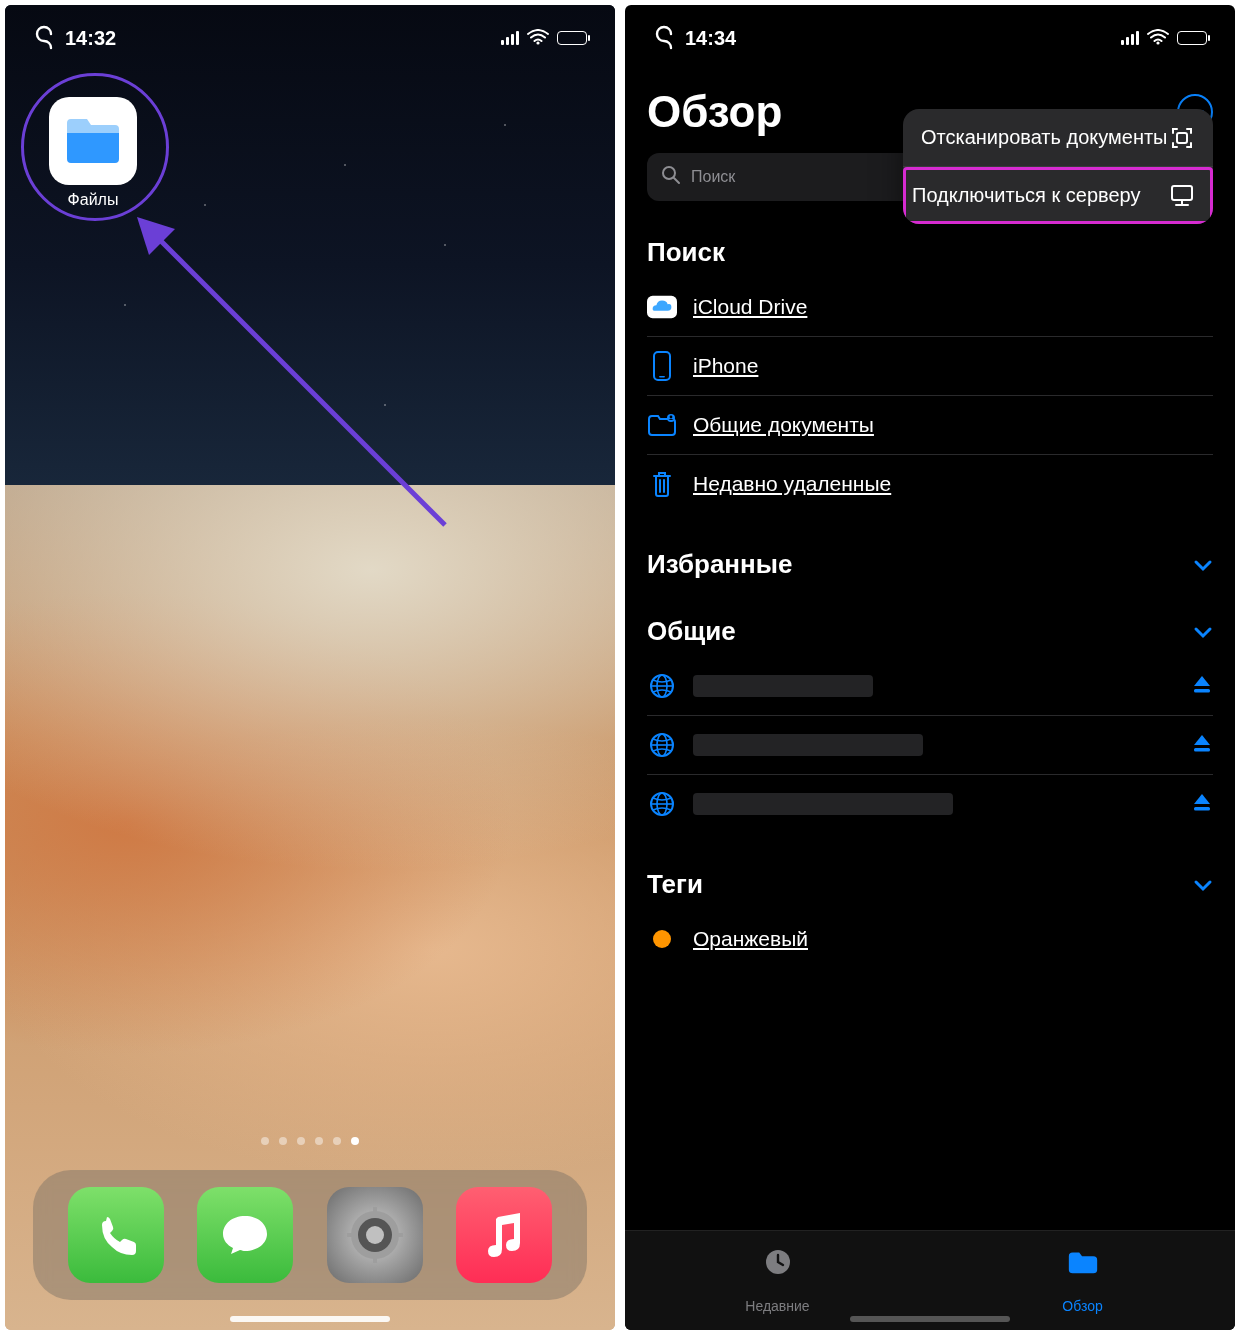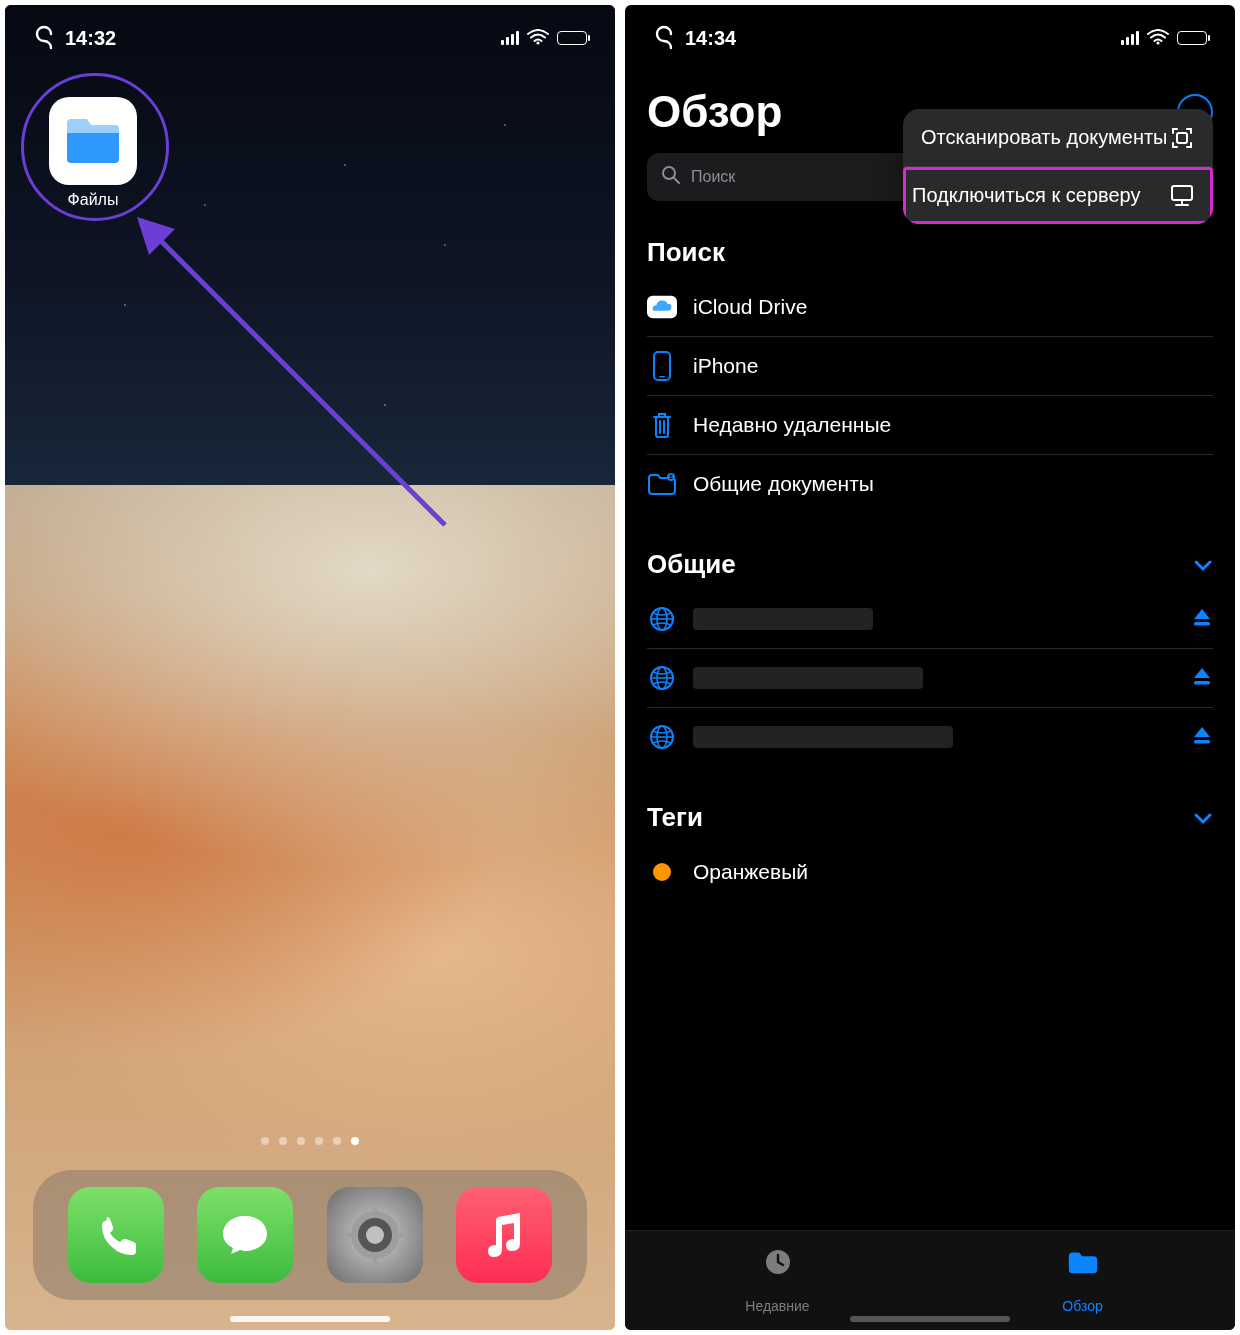--- a/index.html
+++ b/index.html
@@ -135,21 +135,21 @@
     height:48px; background:#1c1c1e; border-radius:12px;
     display:flex; align-items:center; gap:10px; padding:0 14px;
     color:#8e8e93;
   }
 
   .section-header{
     display:flex; justify-content:space-between; align-items:center;
     margin-top:36px; font-size:26px; font-weight:700;
   }
   .chev{ color:#0a84ff; }
-  .list{ margin-top:10px; }
+  .list{ margin-top:10px;text-decoration:underline; }
   .row{
     display:flex; align-items:center; gap:16px;
     padding:14px 0;
     border-bottom:1px solid #2a2a2c;
     font-size:21px;
   }
   .row:last-child{border-bottom:none;}
   .row .ico{ width:30px; height:30px; display:flex;align-items:center;justify-content:center;}
   .row .blur-label{ width:180px; height:22px; background:#2a2a2c; border-radius:4px;}
   .row.shared .blur-label{background:#232325;}
@@ -361,39 +361,47 @@
         <span class="ico">
           <svg width="20" height="30" viewBox="0 0 20 30">
               <rect x="2" y="1" width="16" height="28" rx="4" fill="none" stroke="#0a84ff" stroke-width="2"></rect>
               <rect x="7" y="25" width="6" height="1.5" rx="1" fill="#0a84ff"></rect>
             </svg>
         </span>
         <span>iPhone</span>
       </div>
       <div class="row">
         <span class="ico">
-          <svg width="24" height="28" viewBox="0 0 24 28">
-              <path d="M4 6 L20 6 M9 6 L9 3 L15 3 L15 6 M6 6 L6 24 Q6 26 8 26 L16 26 Q18 26 18 24 L18 6 M10 10 L10 22 M14 10 L14 22" fill="none" stroke="#0a84ff" stroke-width="2" stroke-linecap="round"></path>
-            </svg>
-        </span>
-        <span>Недавно удаленные</span>
-      </div>
-      <div class="row">
-        <span class="ico">
           <svg width="30" height="24" viewBox="0 0 30 24">
               <path d="M2 6 Q2 3 5 3 L11 3 L13 6 L25 6 Q28 6 28 9 L28 19 Q28 22 25 22 L5 22 Q2 22 2 19 Z" fill="none" stroke="#0a84ff" stroke-width="2"></path>
               <circle cx="24" cy="5" r="4" fill="#0a84ff"></circle>
               <circle cx="24" cy="4" r="1.4" fill="#000"></circle>
               <path d="M21.5 7 Q24 5 26.5 7" fill="#000"></path>
             </svg>
         </span>
         <span>Общие документы</span>
       </div>
-    </div>
-
+      <div class="row">
+        <span class="ico">
+          <svg width="24" height="28" viewBox="0 0 24 28">
+              <path d="M4 6 L20 6 M9 6 L9 3 L15 3 L15 6 M6 6 L6 24 Q6 26 8 26 L16 26 Q18 26 18 24 L18 6 M10 10 L10 22 M14 10 L14 22" fill="none" stroke="#0a84ff" stroke-width="2" stroke-linecap="round"></path>
+            </svg>
+        </span>
+        <span>Недавно удаленные</span>
+      </div>
+    </div>
+
+    <div class="section-header">
+      <span>Избранные</span>
+      <span class="chev">
+        <svg width="20" height="14" viewBox="0 0 20 14">
+            <path d="M3 3 L10 10 L17 3" fill="none" stroke="#0a84ff" stroke-width="3" stroke-linecap="round"></path>
+          </svg>
+      </span>
+    </div>
 
     <div class="section-header">
       <span>Общие</span>
       <span class="chev">
         <svg width="20" height="14" viewBox="0 0 20 14">
             <path d="M3 3 L10 10 L17 3" fill="none" stroke="#0a84ff" stroke-width="3" stroke-linecap="round"></path>
           </svg>
       </span>
     </div>
     <div class="list">

